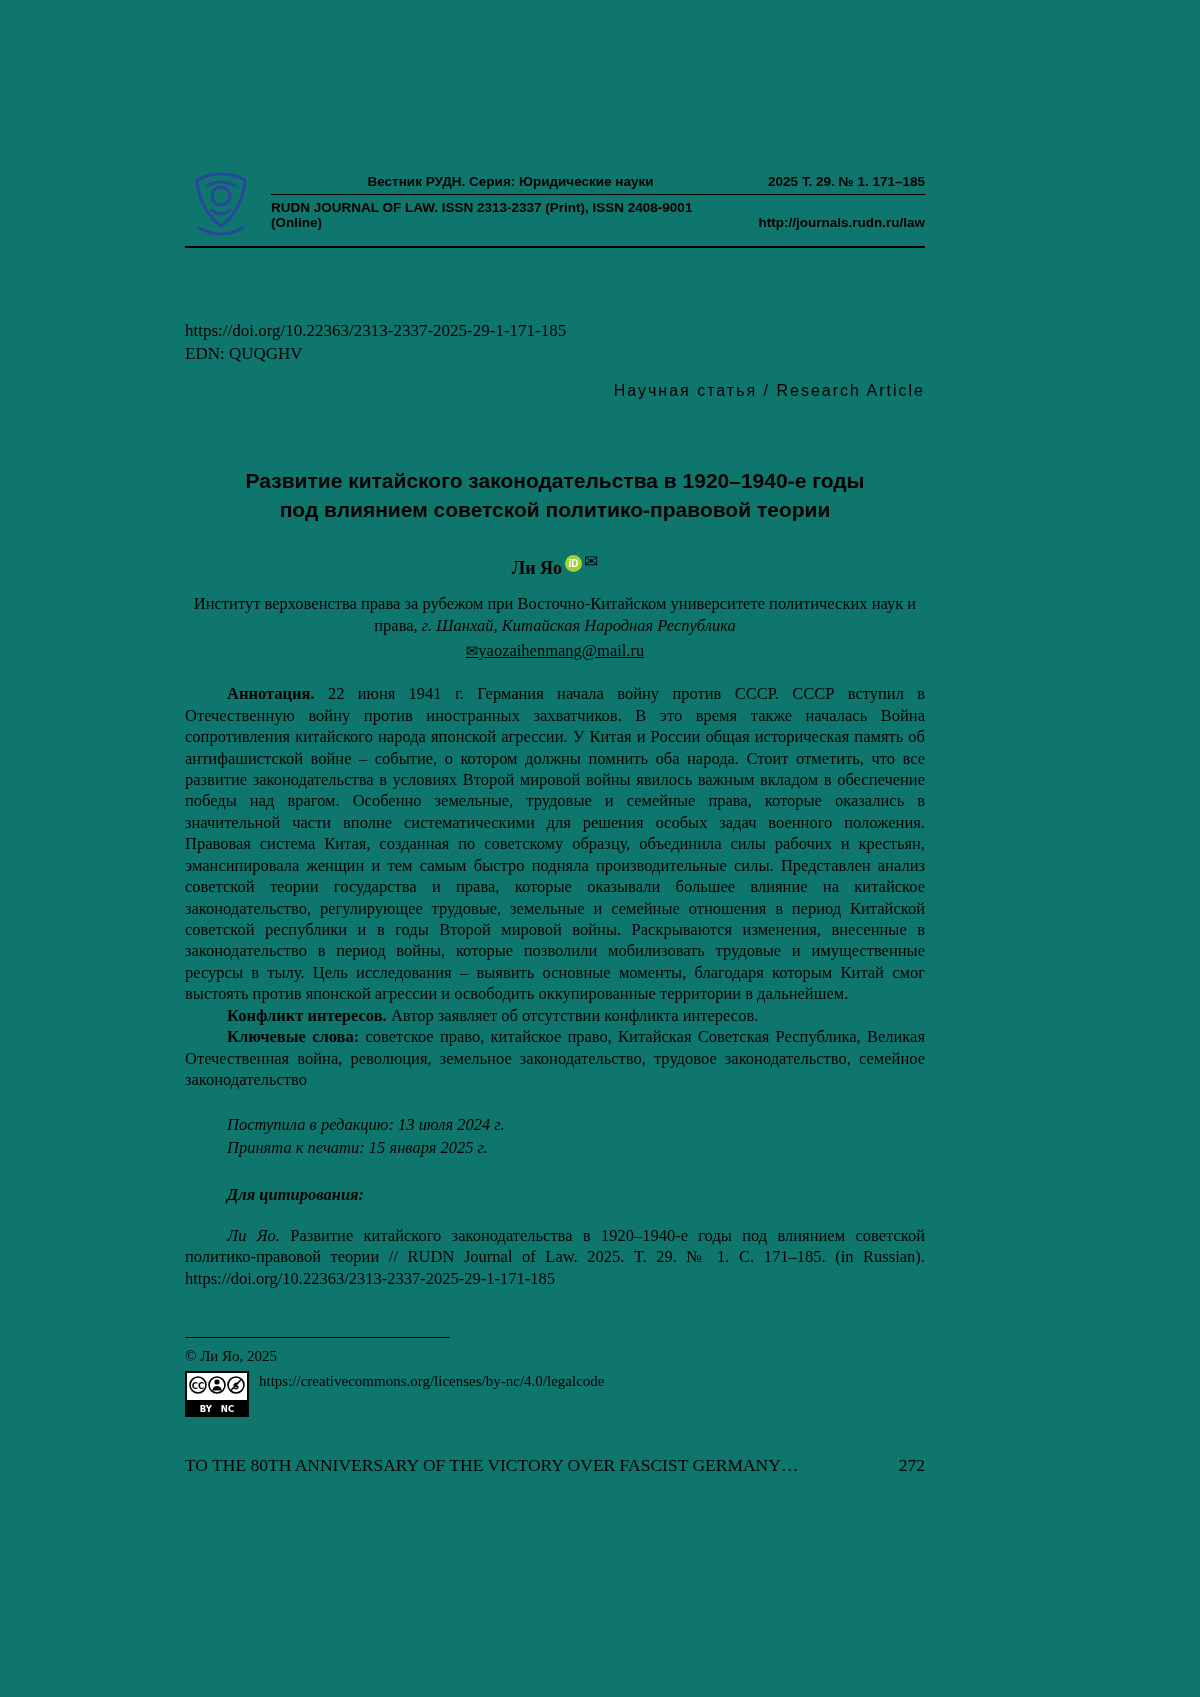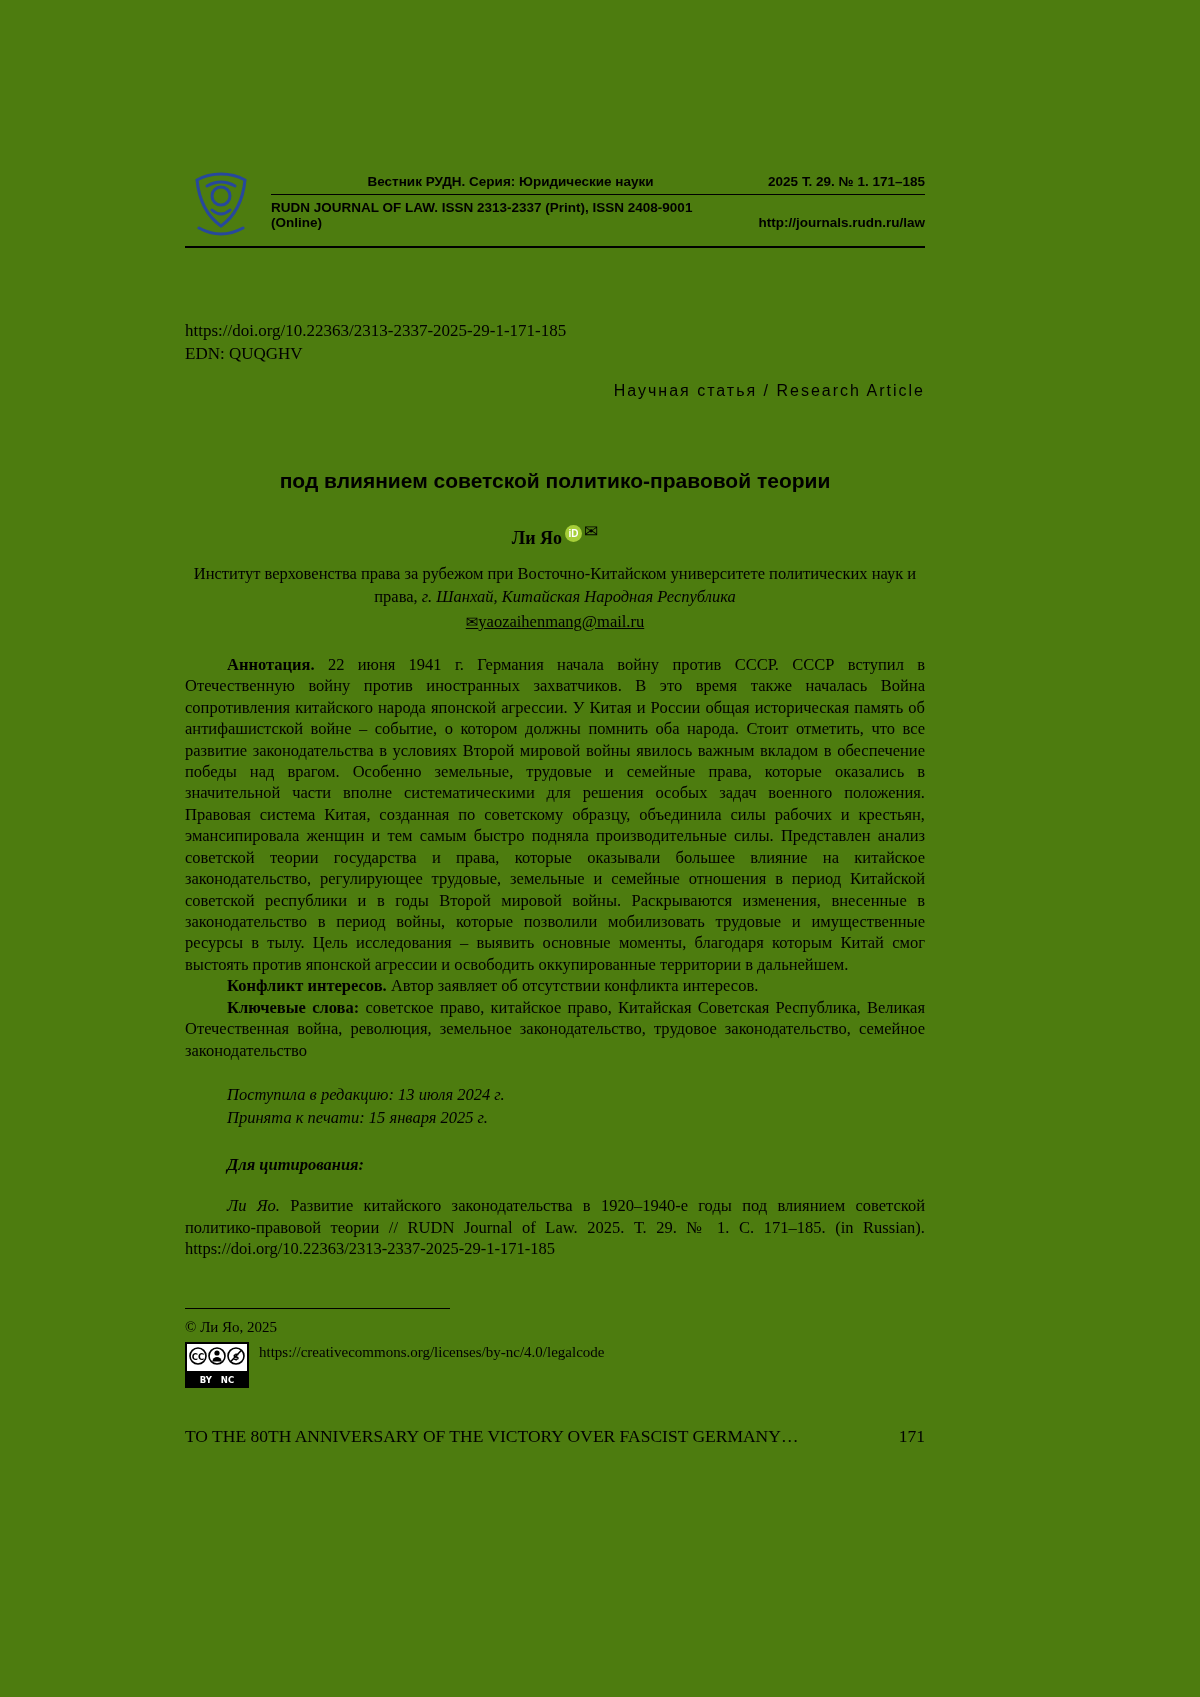--- a/index.html
+++ b/index.html
@@ -1,21 +1,21 @@
 <!DOCTYPE html>
 <html><head>
 <meta charset="utf-8">
 <style>
   * { margin:0; padding:0; box-sizing:border-box; }
   body { background:#888; }
   .page {
     position:relative;
     width:1200px; height:1697px;
     margin:0 auto;
-    background:#4d7c0f;
+    background:#0f766e;
     font-family:"Liberation Serif", serif;
     color:#000;
     overflow:hidden;
   }
   .content { padding:170px 275px 0 185px; } 
 
   
   .header { display:flex; align-items:flex-start; }
   .logo-box { width:72px; height:68px; flex:0 0 72px; margin-right:14px; }
   .header-text { flex:1; font-family:"Liberation Sans", sans-serif; font-weight:bold; font-size:13.5px; padding-top:4px; }
@@ -110,20 +110,21 @@
     <div class="header-bottom-rule"></div>
 
     <div class="doi-block">
       <div>https://doi.org/10.22363/2313-2337-2025-29-1-171-185</div>
       <div>EDN: QUQGHV</div>
     </div>
 
     <div class="research-article">Научная статья / Research Article</div>
 
     <div class="article-title">
+      <div>Развитие китайского законодательства в 1920–1940-е годы</div>
       <div>под влиянием советской политико-правовой теории</div>
     </div>
 
     <div class="author-line">
       <span>Ли Яо</span><span class="orcid-badge">iD</span><span class="mail-glyph">✉</span>
     </div>
 
     <div class="affiliation">
       <span>Институт верховенства права за рубежом при Восточно-Китайском университете политических наук и права, </span><span class="ital">г. Шанхай, Китайская Народная Республика</span>
     </div>
@@ -174,17 +175,17 @@
           <text x="32" y="40.5" font-size="8.5" fill="#fff" text-anchor="middle" font-weight="bold" font-family="DejaVu Sans, sans-serif">BY&nbsp;&nbsp;&nbsp;NC</text>
         </svg>
       </div>
       <div class="license-text">
         <div>https://creativecommons.org/licenses/by-nc/4.0/legalcode</div>
       </div>
     </div>
 
     <div class="running-row">
       <div>TO THE 80TH ANNIVERSARY OF THE VICTORY OVER FASCIST GERMANY…</div>
-      <div>171</div>
+      <div>272</div>
     </div>
 
   </div>
 </div>
 
 </body></html>

